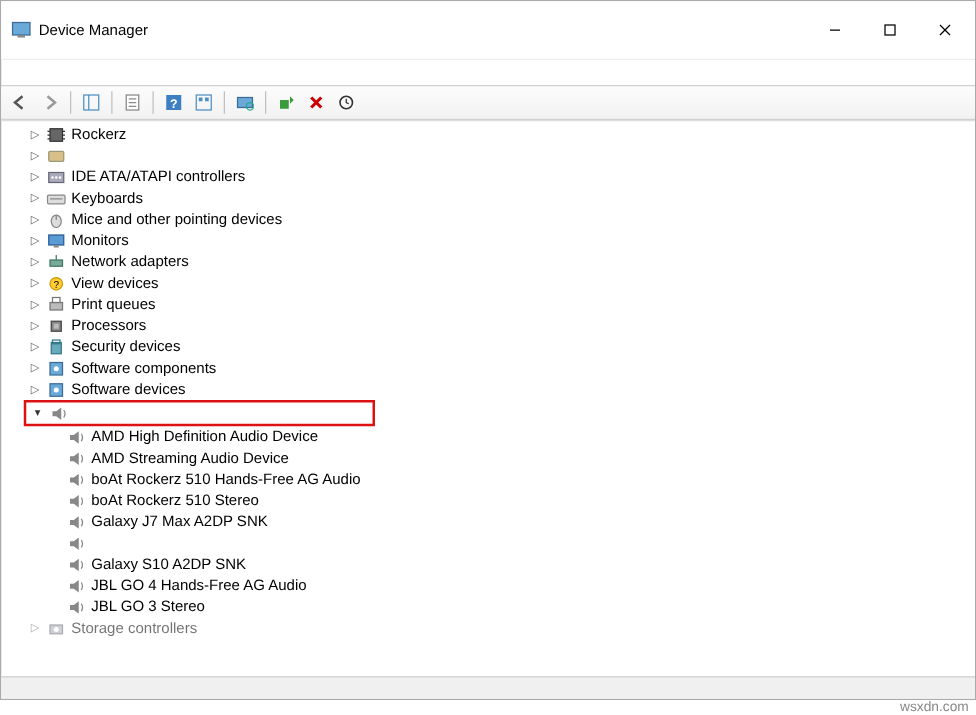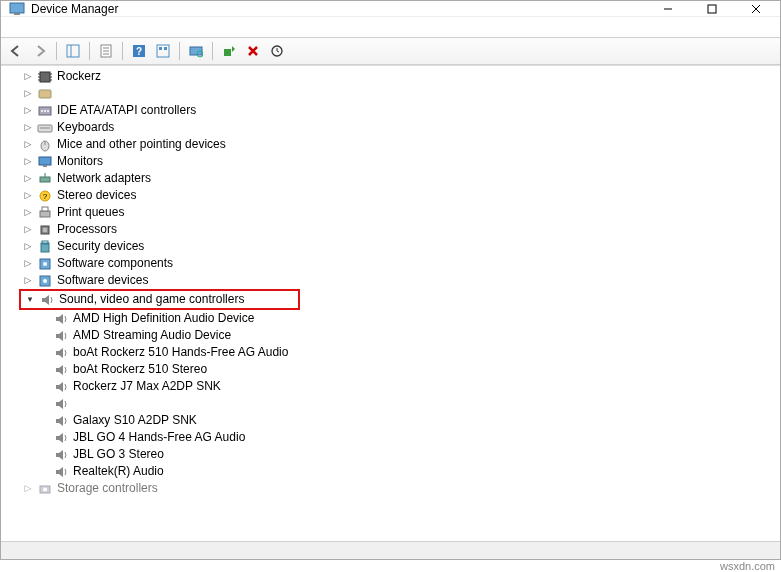--- a/index.html
+++ b/index.html
@@ -14,21 +14,21 @@
     }
     .window {
       border: 1px solid #aaa;
       width: 781px;
       height: 560px;
       display: flex;
       flex-direction: column;
       background: #fff;
     }
     .titlebar {
-      height: 16px;
+      height: 47px;
       display: flex;
       align-items: center;
       padding: 0 2px 0 8px;
       background: #fff;
       border-bottom: 1px solid #eee;
     }
     .title-icon { width: 16px; height: 16px; margin-right: 6px; }
     .title-text { flex: 1; font-size: 12px; }
     .win-controls { display: flex; }
     .win-btn { width: 44px; height: 28px; display: flex; align-items: center; justify-content: center; cursor: pointer; }
@@ -306,21 +306,21 @@
           <span>Network adapters</span>
         </div>
         <div class="tree-item indent-1">
           <span class="chevron">▷</span>
           <span class="dev-icon">
             <svg width="16" height="16" viewBox="0 0 16 16">
               <circle cx="8" cy="8" r="5" fill="#fc3" stroke="#c90"></circle>
               <text x="8" y="11" text-anchor="middle" font-size="8" fill="#000">?</text>
             </svg>
           </span>
-          <span>Stereo devices</span>
+          <span>View devices</span>
         </div>
         <div class="tree-item indent-1">
           <span class="chevron">▷</span>
           <span class="dev-icon">
             <svg width="16" height="16" viewBox="0 0 16 16">
               <rect x="3" y="6" width="10" height="6" fill="#bbb" stroke="#777"></rect>
               <rect x="5" y="2" width="6" height="4" fill="#fff" stroke="#777"></rect>
             </svg>
           </span>
           <span>Print queues</span>
@@ -367,21 +367,20 @@
         </div>
         <div class="highlight-box">
           <div class="tree-item">
             <span class="chevron expanded">▾</span>
             <span class="dev-icon">
               <svg width="16" height="16" viewBox="0 0 16 16">
                 <path d="M3 6 L6 6 L10 3 L10 13 L6 10 L3 10 Z" fill="#888"></path>
                 <path d="M12 5 Q14 8 12 11" fill="none" stroke="#888"></path>
               </svg>
             </span>
-            <span>Sound, video and game controllers</span>
           </div>
         </div>
         <div class="tree-item indent-2">
           <span class="dev-icon">
             <svg width="16" height="16" viewBox="0 0 16 16">
               <path d="M3 6 L6 6 L10 3 L10 13 L6 10 L3 10 Z" fill="#888"></path>
               <path d="M12 5 Q14 8 12 11" fill="none" stroke="#888"></path>
             </svg>
           </span>
           <span>AMD High Definition Audio Device</span>
@@ -413,21 +412,21 @@
           </span>
           <span>boAt Rockerz 510 Stereo</span>
         </div>
         <div class="tree-item indent-2">
           <span class="dev-icon">
             <svg width="16" height="16" viewBox="0 0 16 16">
               <path d="M3 6 L6 6 L10 3 L10 13 L6 10 L3 10 Z" fill="#888"></path>
               <path d="M12 5 Q14 8 12 11" fill="none" stroke="#888"></path>
             </svg>
           </span>
-          <span>Rockerz J7 Max A2DP SNK</span>
+          <span>Galaxy J7 Max A2DP SNK</span>
         </div>
         <div class="tree-item indent-2">
           <span class="dev-icon">
             <svg width="16" height="16" viewBox="0 0 16 16">
               <path d="M3 6 L6 6 L10 3 L10 13 L6 10 L3 10 Z" fill="#888"></path>
               <path d="M12 5 Q14 8 12 11" fill="none" stroke="#888"></path>
             </svg>
           </span>
         </div>
         <div class="tree-item indent-2">
@@ -449,29 +448,20 @@
           <span>JBL GO 4 Hands-Free AG Audio</span>
         </div>
         <div class="tree-item indent-2">
           <span class="dev-icon">
             <svg width="16" height="16" viewBox="0 0 16 16">
               <path d="M3 6 L6 6 L10 3 L10 13 L6 10 L3 10 Z" fill="#888"></path>
               <path d="M12 5 Q14 8 12 11" fill="none" stroke="#888"></path>
             </svg>
           </span>
           <span>JBL GO 3 Stereo</span>
-        </div>
-        <div class="tree-item indent-2">
-          <span class="dev-icon">
-            <svg width="16" height="16" viewBox="0 0 16 16">
-              <path d="M3 6 L6 6 L10 3 L10 13 L6 10 L3 10 Z" fill="#888"></path>
-              <path d="M12 5 Q14 8 12 11" fill="none" stroke="#888"></path>
-            </svg>
-          </span>
-          <span>Realtek(R) Audio</span>
         </div>
         <div class="tree-item indent-1" style="opacity:.55">
           <span class="chevron">▷</span>
           <span class="dev-icon">
             <svg width="16" height="16" viewBox="0 0 16 16">
               <rect x="3" y="5" width="10" height="7" fill="#aab" stroke="#667"></rect>
               <circle cx="8" cy="8.5" r="2" fill="#fff"></circle>
             </svg>
           </span>
           <span>Storage controllers</span>

